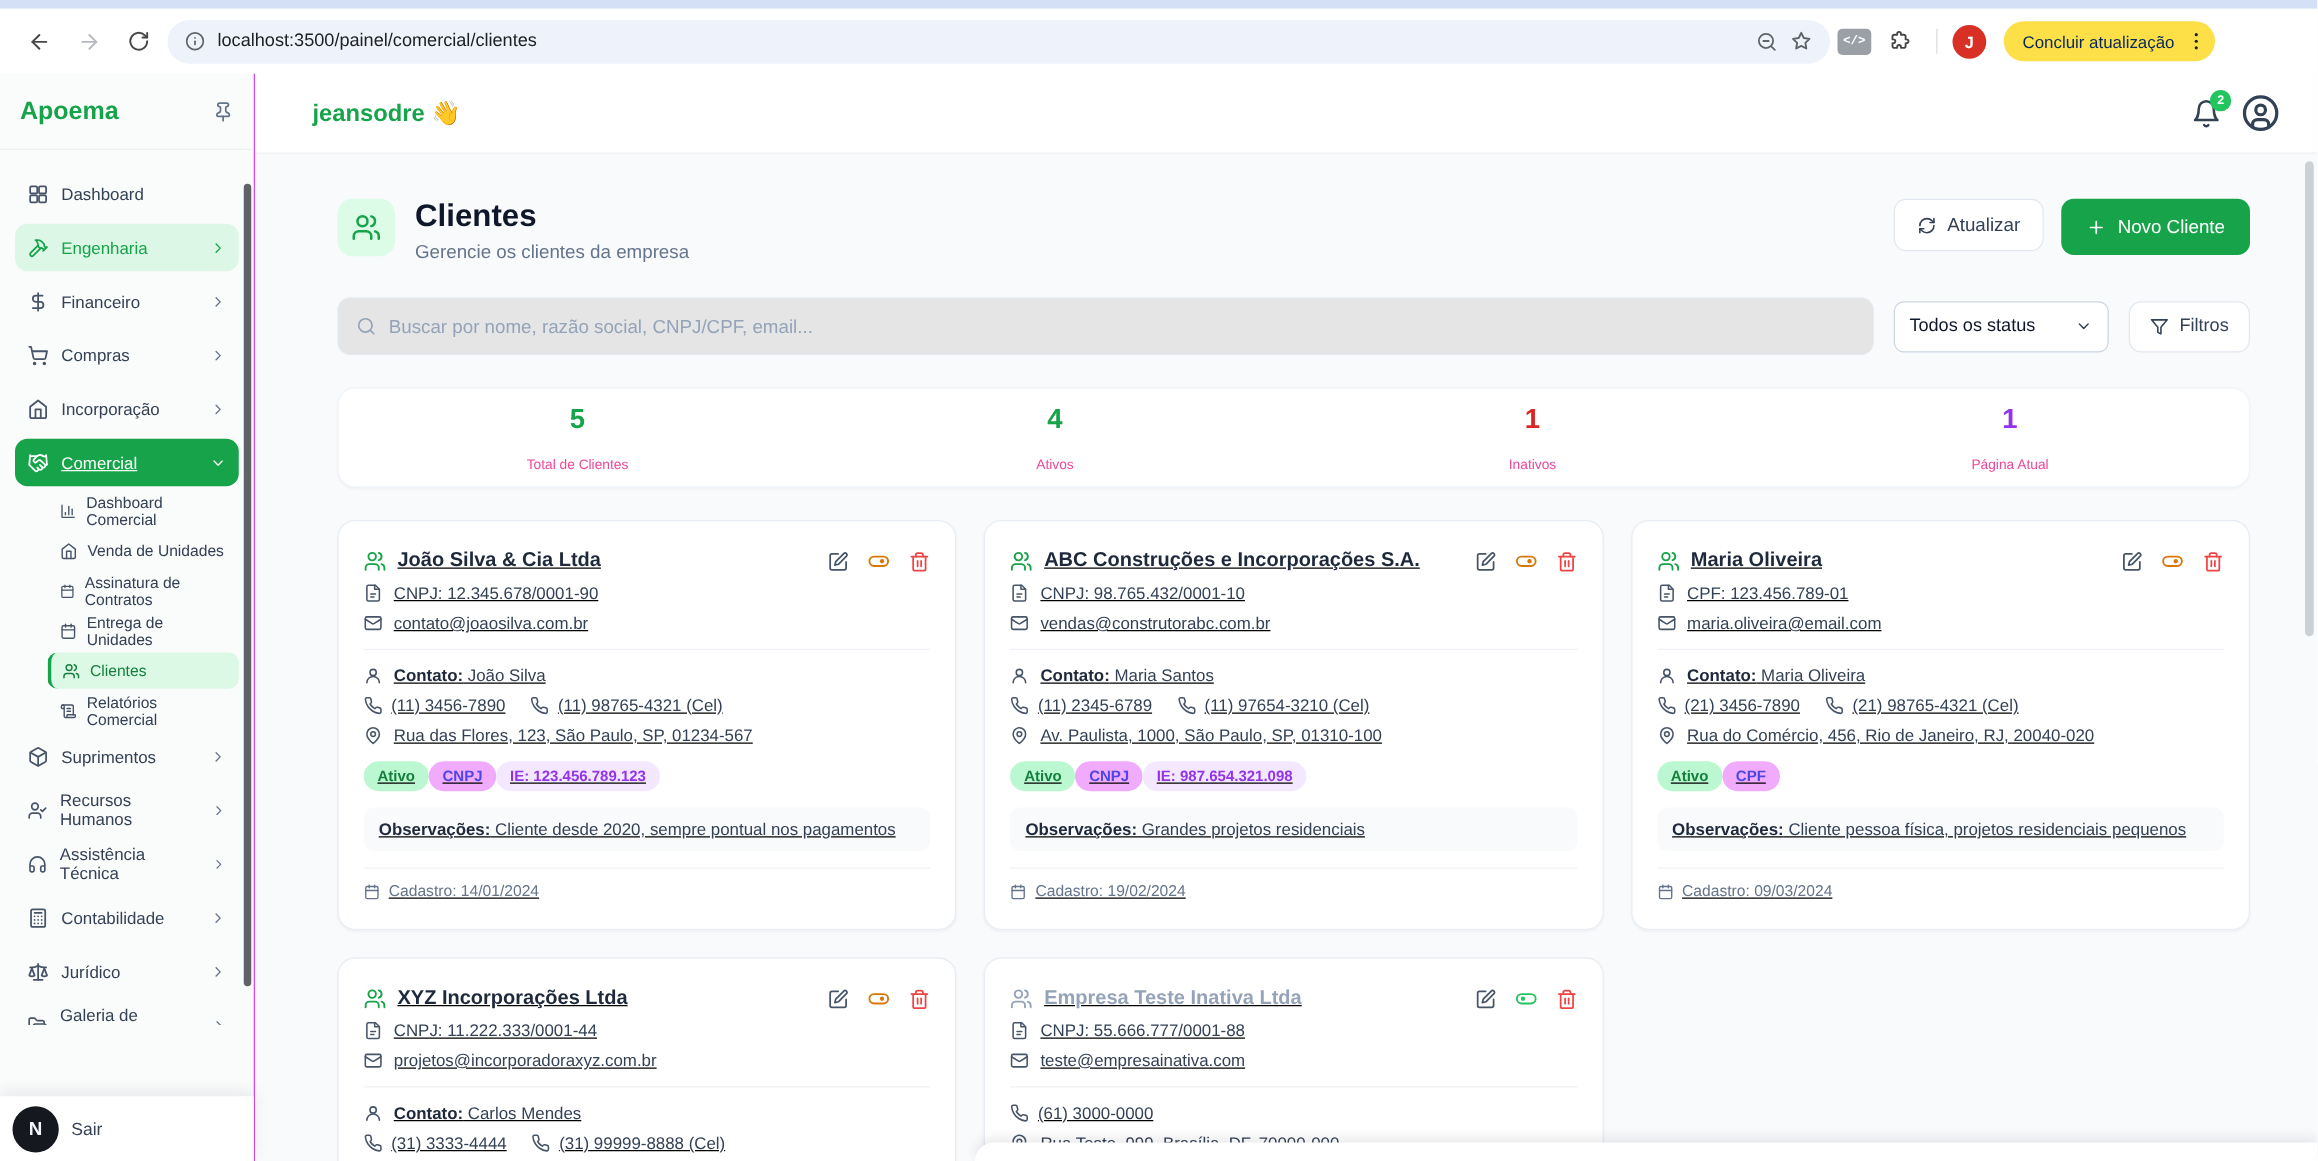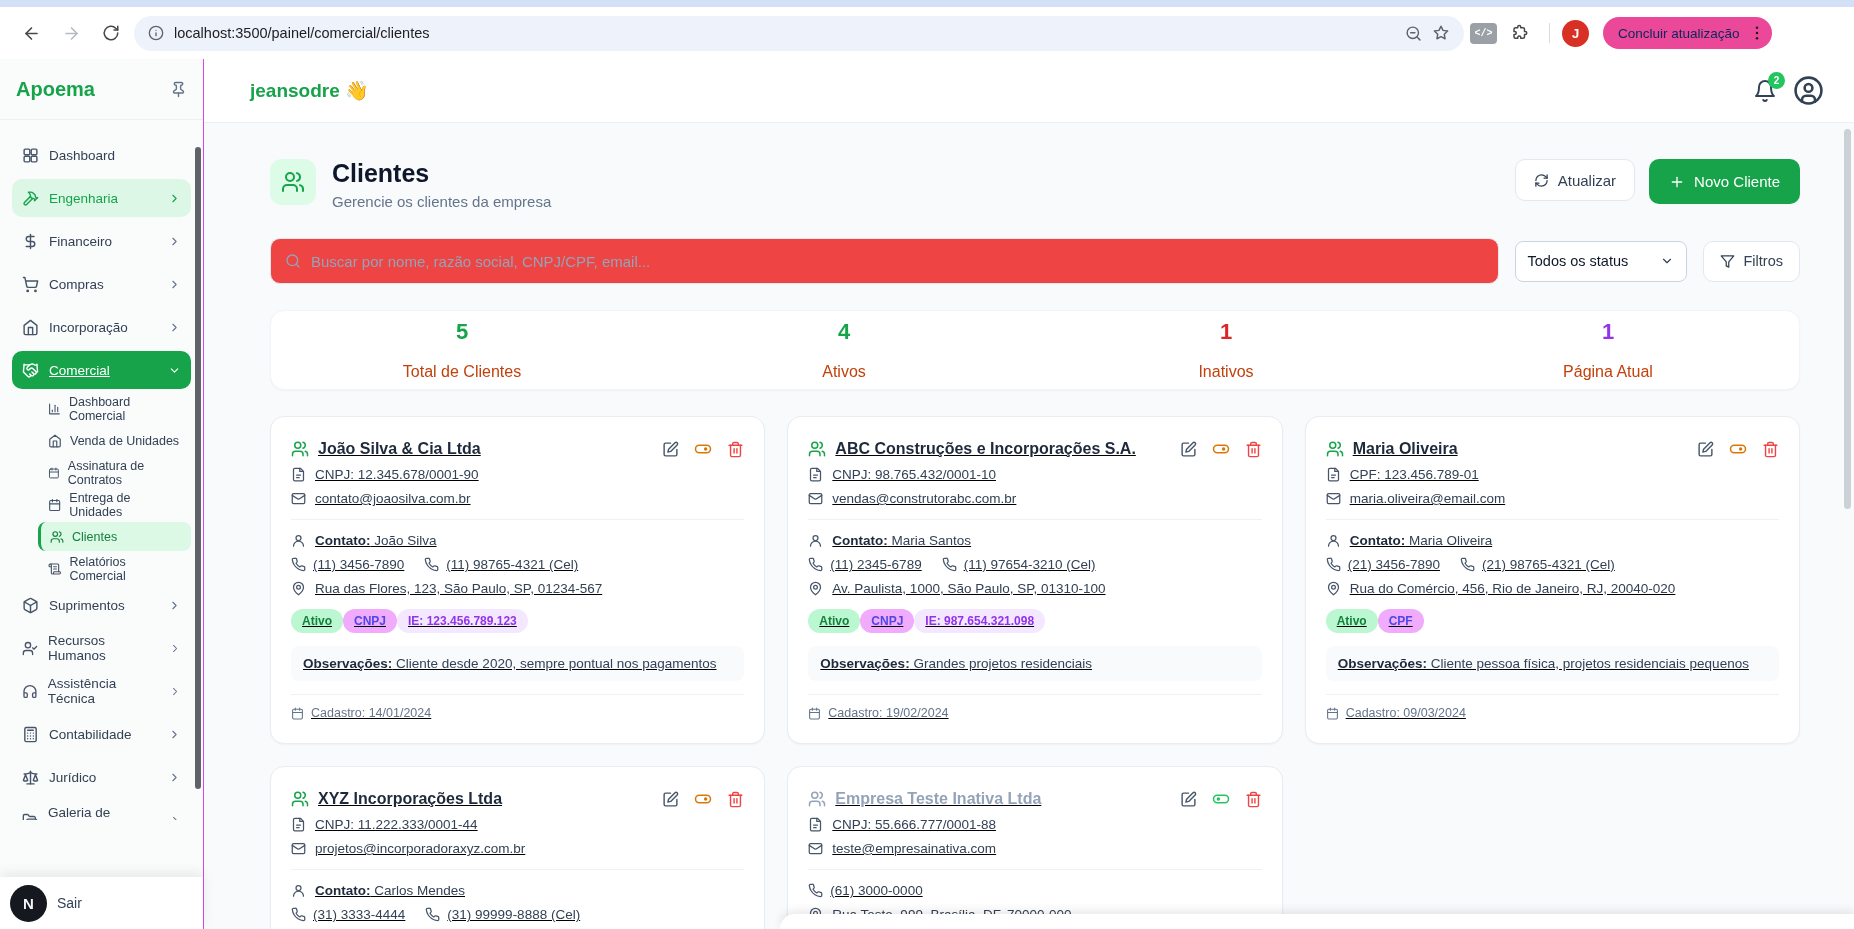--- a/index.html
+++ b/index.html
@@ -15,21 +15,21 @@
   .nav-ic.disabled { color:#b6bac0; }
   .omnibox { flex:1; max-width:1330px; height:35px; background:#eef2fa; border-radius:18px;
     display:flex; align-items:center; padding:0 14px; gap:10px; color:#5f6368; }
   .omnibox .url { flex:1; color:#202124; font-size:14.5px; }
   .code-badge { width:27px; height:21px; background:#9aa0a6; color:#fff; border-radius:4px;
     font-family:"Liberation Mono", monospace; font-size:10px; font-weight:bold;
     display:flex; align-items:center; justify-content:center; flex:none; }
   .chrome-sep { width:1px; height:20px; background:#dadce0; margin:0 6px; flex:none; }
   .profile-dot { width:27px; height:27px; border-radius:50%; background:#d93025; color:#fff;
     font-size:13px; font-weight:bold; display:flex; align-items:center; justify-content:center; flex:none; }
-  .update-chip { height:32px; background:#ec4899; border-radius:16px; display:flex; align-items:center;
+  .update-chip { height:32px; background:#fde047; border-radius:16px; display:flex; align-items:center;
     gap:8px; padding:0 6px 0 15px; color:#06285c; font-size:13.5px; flex:none; margin-left:8px; }
   .update-chip .dots { color:#1f1f1f; }
 
   
   .app { position:relative; height:870px; display:flex; }
 
   .sidebar { width:204px; flex:none; background:#fafbfb; border-right:1px solid #d946ef;
     position:relative; }
   .sb-head { height:61px; border-bottom:1px solid #edf0f2; display:flex; align-items:center;
     justify-content:space-between; padding:0 16px; }
@@ -78,39 +78,39 @@
   .page-title { font-size:25px; font-weight:bold; color:#0f172a; }
   .page-subtitle { font-size:15px; color:#64748b; margin-top:5px; }
   .ph-right { display:flex; gap:14px; align-items:flex-start; }
   .btn-outline { height:42px; padding:0 18px; background:#fff; border:1px solid #e2e8f0;
     border-radius:10px; display:flex; align-items:center; gap:9px; font-size:15px; color:#334155;
     font-family:inherit; }
   .btn-primary { height:45px; padding:0 20px; background:#16a34a; border:none; border-radius:10px;
     display:flex; align-items:center; gap:9px; font-size:15px; color:#fff; font-family:inherit; }
 
   .filter-row { display:flex; gap:16px; align-items:center; margin-bottom:26px; }
-  .search-box { flex:1; height:46px; background:#ef4444; border:1px solid #e2e8f0; border-radius:10px;
+  .search-box { flex:1; height:46px; background:#e5e5e5; border:1px solid #e2e8f0; border-radius:10px;
     display:flex; align-items:center; padding:0 14px; gap:10px; color:#94a3b8; }
   .search-box input { border:none; outline:none; flex:1; font-size:15px; color:#0f172a;
     font-family:inherit; background:transparent; }
   .search-box input::placeholder { color:#94a3b8; }
   .status-select { width:172px; height:41px; background:#fff; border:1px solid #cbd5e1;
     border-radius:8px; display:flex; align-items:center; justify-content:space-between;
     padding:0 12px; font-size:14.5px; color:#0f172a; }
   .status-select .ic { color:#334155; }
   .btn-filters { height:41px; padding:0 16px; background:#fff; border:1px solid #e2e8f0;
     border-radius:10px; display:flex; align-items:center; gap:9px; font-size:14.5px; color:#334155;
     font-family:inherit; }
 
   .stats-card { background:#fff; border:1px solid #f1f5f9; border-radius:14px; height:80px;
     display:grid; grid-template-columns:repeat(4,1fr); align-items:center; margin-bottom:26px;
     box-shadow:0 1px 2px rgba(15,23,42,.04); }
   .stat { text-align:center; }
   .stat-value { font-size:22px; font-weight:bold; }
-  .stat-label { font-size:16px; color:#c2410c; margin-top:18px; }
+  .stat-label { font-size:11px; color:#ec4899; margin-top:18px; }
 
   .cards-grid { display:grid; grid-template-columns:repeat(3,1fr); gap:22px; }
   .client-card { background:#fff; border:1px solid #e8edf3; border-radius:14px; padding:23px 20px;
     box-shadow:0 1px 2px rgba(15,23,42,.04); display:flex; flex-direction:column;text-decoration:underline; }
   .cc-head { display:flex; align-items:flex-start; justify-content:space-between; }
   .cc-title { display:flex; align-items:center; gap:9px; }
   .cc-title .ic { color:#16a34a; }
   .cc-name { font-size:16px; font-weight:bold; color:#1e293b; }
   .client-card.muted .cc-name { color:#94a3b8; }
   .client-card.muted .cc-title .ic { color:#94a3b8; }

